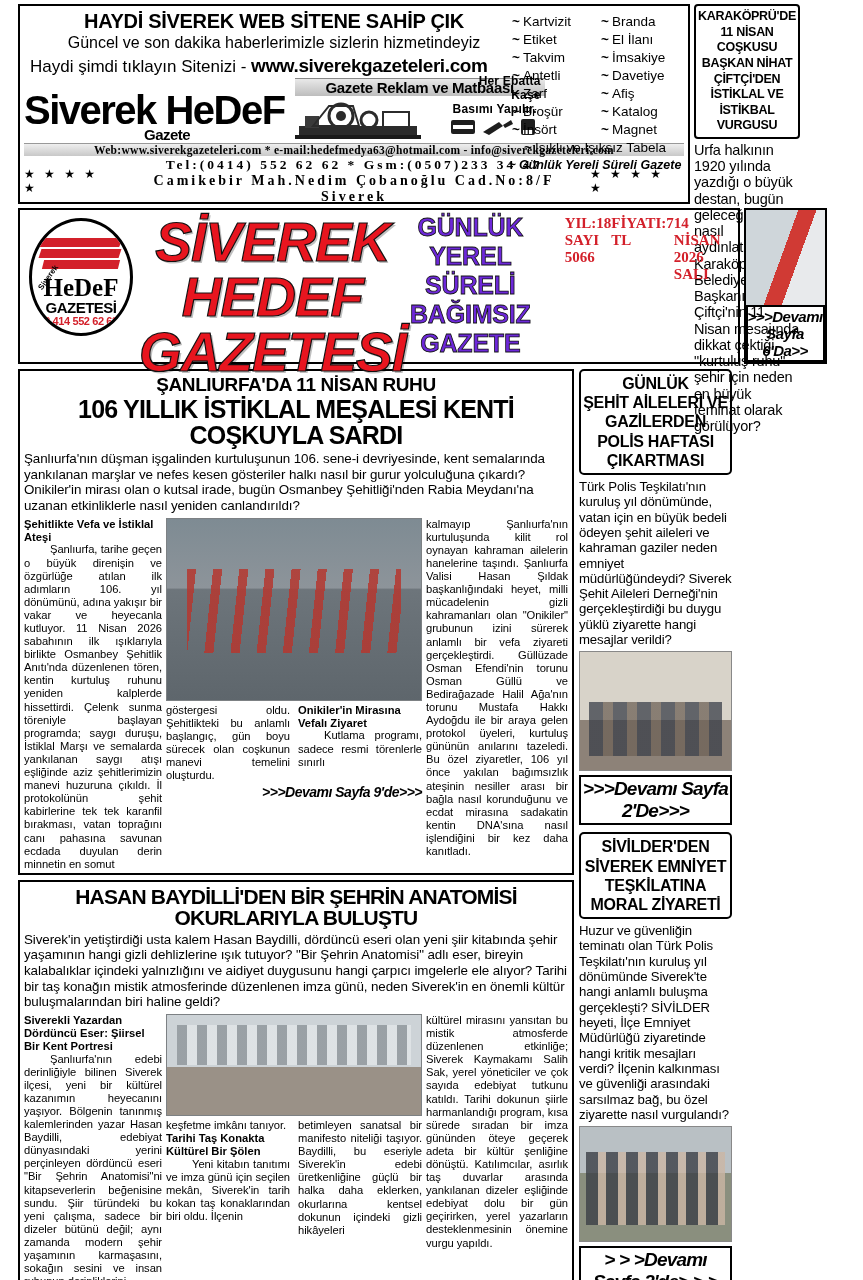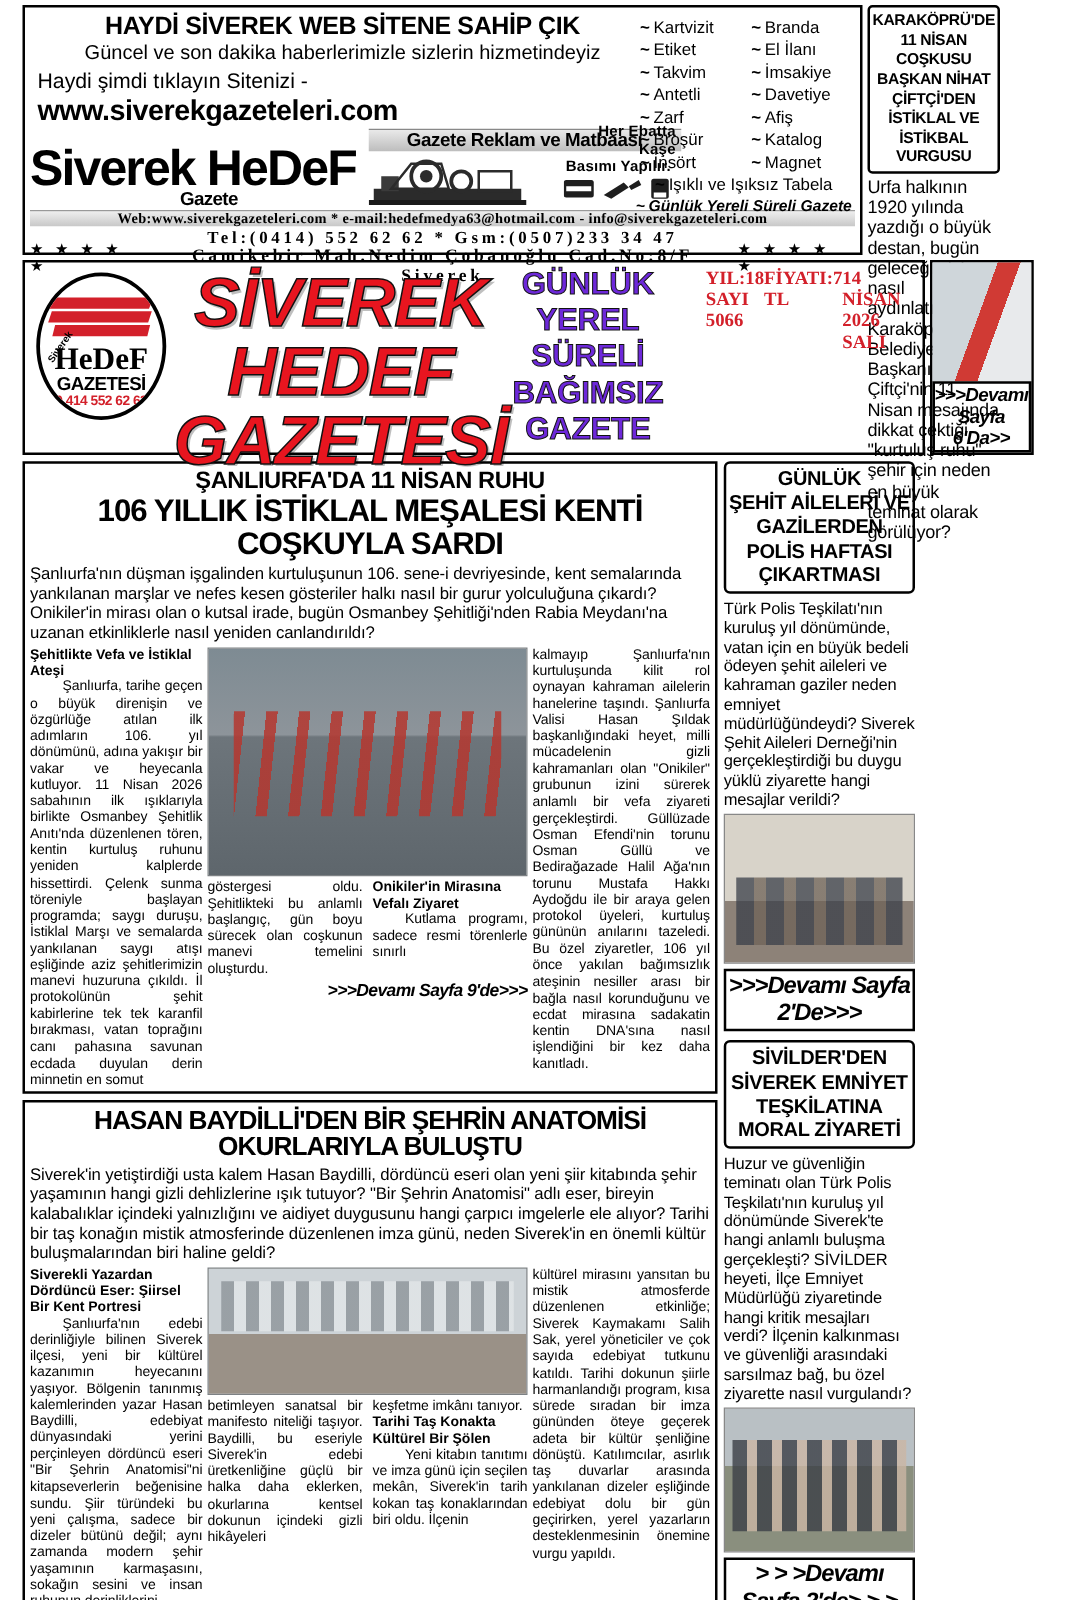--- a/index.html
+++ b/index.html
@@ -15,21 +15,21 @@
   
   .topstrip { display: flex; gap: 4px; height: 200px; }
   .ad-main {
     flex: 0 0 672px; border: 2px solid #000; position: relative;
     display: flex; flex-direction: column; padding: 2px 4px;
   }
   .ad-left { width: 500px; }
   .ad-line1 { font-weight: bold; font-size: 20px; text-align: center; letter-spacing: -0.3px; margin-top: 2px; width: 500px;}
   .ad-line2 { font-size: 16px; text-align: center; width: 500px; margin-top: 1px; }
   .ad-line3 { font-size: 17px; text-align: left; margin-top: 3px; padding-left: 6px; }
-  .ad-line3 b { font-size: 23px; letter-spacing: -0.4px; }
+  .ad-line3 b { font-size: 19px; letter-spacing: -0.4px; }
   .ad-mid { display: flex; align-items: flex-end; margin-top: 1px; }
   .brandbig { font-size: 40px; font-weight: bold; letter-spacing: -1.5px; line-height: 0.92; }
   .brandsub { font-size: 15px; font-weight: bold; letter-spacing: -0.5px; margin-left: 120px; line-height: 1; margin-top: -2px;}
   .printbox { margin-left: 10px; width: 250px; }
   .printbox-t1 { background: linear-gradient(#e9e9e9,#bdbdbd); font-weight: bold; font-size: 15px; text-align: center; border-top: 1px solid #888; letter-spacing:-0.3px;}
   .printbox-t2 { font-weight: bold; font-size: 12px; text-align: right; padding-right: 4px; letter-spacing: 0.2px;}
   .printbox-t3 { font-weight: bold; font-size: 12px; text-align: center; padding-right: 4px; letter-spacing: 0.2px;}
   .press { display: flex; align-items: flex-end; gap: 4px; height: 48px; margin-top: -2px;}
   .webbar {
     background: linear-gradient(#efefef,#c8c8c8);
@@ -301,26 +301,26 @@
 
         <div class="art-cols">
           <div class="c1">
             <div class="subhead">Siverekli Yazardan Dördüncü Eser: Şiirsel Bir Kent Portresi</div>
             <div class="para"><span class="indent-sp"></span><span>Şanlıurfa'nın edebi derinliğiyle bilinen Siverek ilçesi, yeni bir kültürel kazanımın heyecanını yaşıyor. Bölgenin tanınmış kalemlerinden yazar Hasan Baydilli, edebiyat dünyasındaki yerini perçinleyen dördüncü eseri "Bir Şehrin Anatomisi"ni kitapseverlerin beğenisine sundu. Şiir türündeki bu yeni çalışma, sadece bir dizeler bütünü değil; aynı zamanda modern şehir yaşamının karmaşasını, sokağın sesini ve insan ruhunun derinliklerini</span></div>
           </div>
           <div class="c-mid">
             <div class="photo ph-konak" style="height:102px;"></div>
             <div class="cap-row">
               <div style="flex:1;">
-                <div class="para">betimleyen sanatsal bir manifesto niteliği taşıyor. Baydilli, bu eseriyle Siverek'in edebi üretkenliğine güçlü bir halka daha eklerken, okurlarına kentsel dokunun içindeki gizli hikâyeleri</div>
-              </div>
-              <div style="flex:1;">
                 <div class="para">keşfetme imkânı tanıyor.</div>
                 <div class="subhead">Tarihi Taş Konakta Kültürel Bir Şölen</div>
                 <div class="para"><span class="indent-sp"></span><span>Yeni kitabın tanıtımı ve imza günü için seçilen mekân, Siverek'in tarih kokan taş konaklarından biri oldu. İlçenin</span></div>
+              </div>
+              <div style="flex:1;">
+                <div class="para">betimleyen sanatsal bir manifesto niteliği taşıyor. Baydilli, bu eseriyle Siverek'in edebi üretkenliğine güçlü bir halka daha eklerken, okurlarına kentsel dokunun içindeki gizli hikâyeleri</div>
               </div>
             </div>
           </div>
           <div class="c3">
             <div class="para">kültürel mirasını yansıtan bu mistik atmosferde düzenlenen etkinliğe; Siverek Kaymakamı Salih Sak, yerel yöneticiler ve çok sayıda edebiyat tutkunu katıldı. Tarihi dokunun şiirle harmanlandığı program, kısa sürede sıradan bir imza gününden öteye geçerek adeta bir kültür şenliğine dönüştü. Katılımcılar, asırlık taş duvarlar arasında yankılanan dizeler eşliğinde edebiyat dolu bir gün geçirirken, yerel yazarların desteklenmesinin önemine vurgu yapıldı.</div>
 
           </div>
         </div>
       </div>
     </div>

